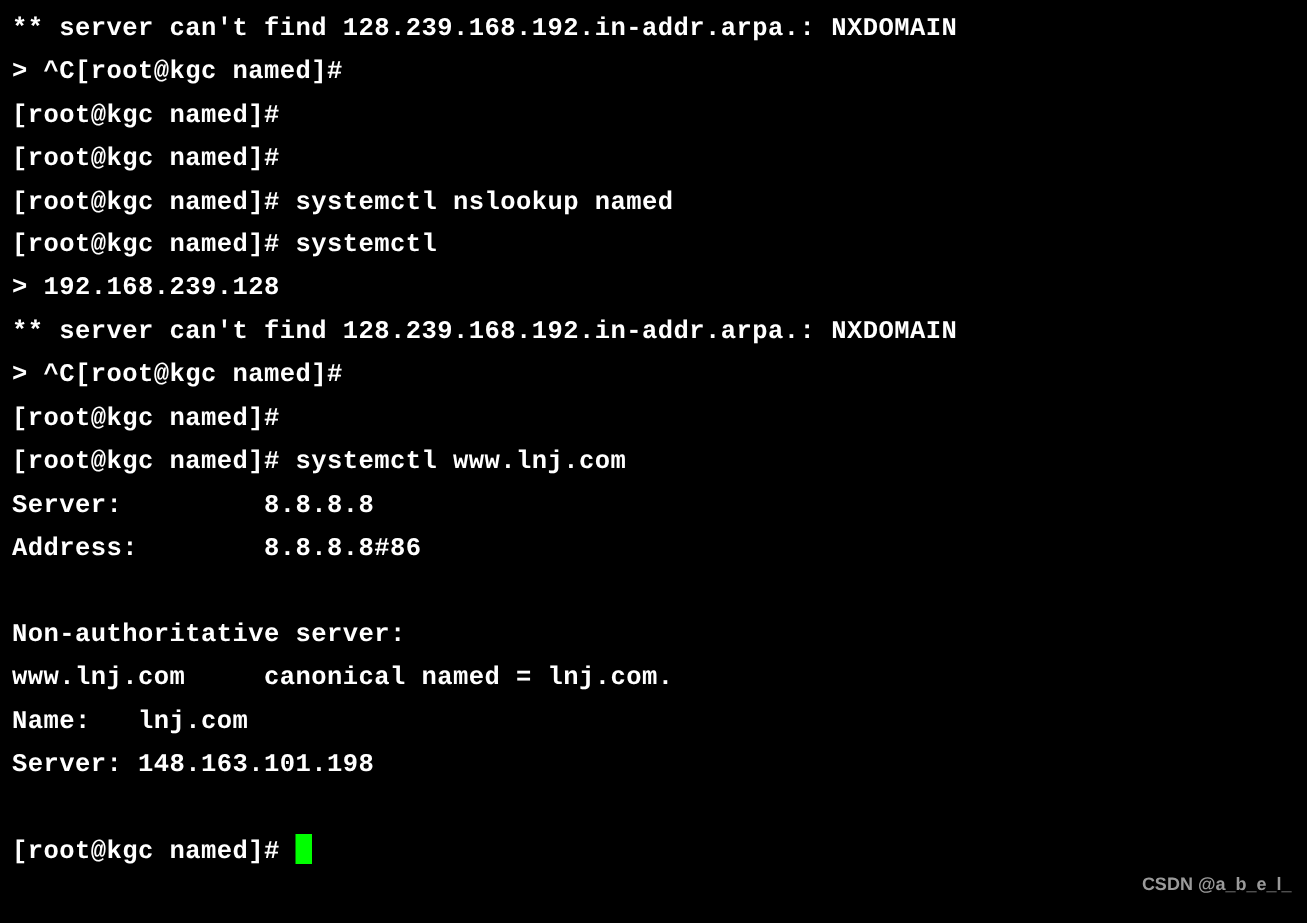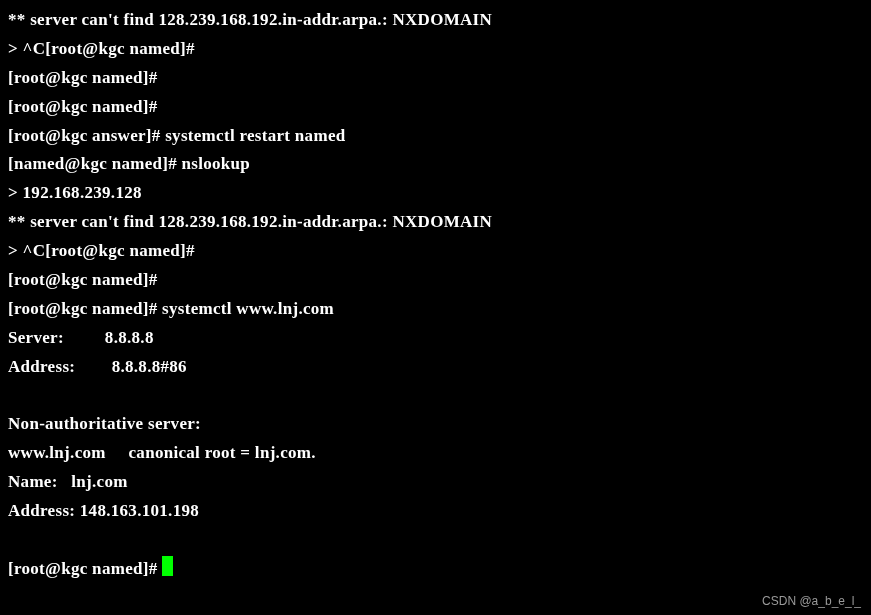--- a/index.html
+++ b/index.html
@@ -16,62 +16,61 @@
       padding: 6px 8px;
       width: 871px;
       height: 615px;
       line-height: 1.7;
       position: relative;
       overflow: hidden;
       letter-spacing: 0.3px;
     }
     .terminal-line {
       white-space: pre;
-      font-family: Liberation Serif, serif;
     }
     .cursor {
       display: inline-block;
       width: 11px;
       height: 20px;
       background-color: #00ff00;
       vertical-align: text-bottom;
       margin-bottom: 2px;
     }
     .watermark {
       position: absolute;
-      bottom: 4px;
+      bottom: 16px;
       right: 10px;
       color: #9a9a9a;
-      font-weight: normal;
+      font-weight: bold;
       font-family: Arial, sans-serif;
       font-size: 12px;
       letter-spacing: 0px;
       margin-left: 11px;
     }
     .blank-line {
       height: 1.7em;
     }
   </style>
 </head>
 <body>
 
 <div class="terminal-line">** server can't find 128.239.168.192.in-addr.arpa.: NXDOMAIN</div>
 <div class="terminal-line">&gt; ^C[root@kgc named]#</div>
 <div class="terminal-line">[root@kgc named]#</div>
 <div class="terminal-line">[root@kgc named]#</div>
-<div class="terminal-line">[root@kgc answer]# systemctl restart named</div>
-<div class="terminal-line">[named@kgc named]# nslookup</div>
+<div class="terminal-line">[root@kgc named]# systemctl nslookup named</div>
+<div class="terminal-line">[root@kgc named]# systemctl</div>
 <div class="terminal-line">&gt; 192.168.239.128</div>
 <div class="terminal-line">** server can't find 128.239.168.192.in-addr.arpa.: NXDOMAIN</div>
 <div class="terminal-line">&gt; ^C[root@kgc named]#</div>
 <div class="terminal-line">[root@kgc named]#</div>
 <div class="terminal-line">[root@kgc named]# systemctl www.lnj.com</div>
 <div class="terminal-line">Server:         8.8.8.8</div>
 <div class="terminal-line">Address:        8.8.8.8#86</div>
 <div class="blank-line"></div>
 <div class="terminal-line">Non-authoritative server:</div>
-<div class="terminal-line">www.lnj.com     canonical root = lnj.com.</div>
+<div class="terminal-line">www.lnj.com     canonical named = lnj.com.</div>
 <div class="terminal-line">Name:   lnj.com</div>
-<div class="terminal-line">Address: 148.163.101.198</div>
+<div class="terminal-line">Server: 148.163.101.198</div>
 <div class="blank-line"></div>
 <div class="terminal-line"><span>[root@kgc named]# </span><span class="cursor"></span></div>
 
 <div class="watermark">CSDN @a_b_e_l_</div>
 
 </body></html>

